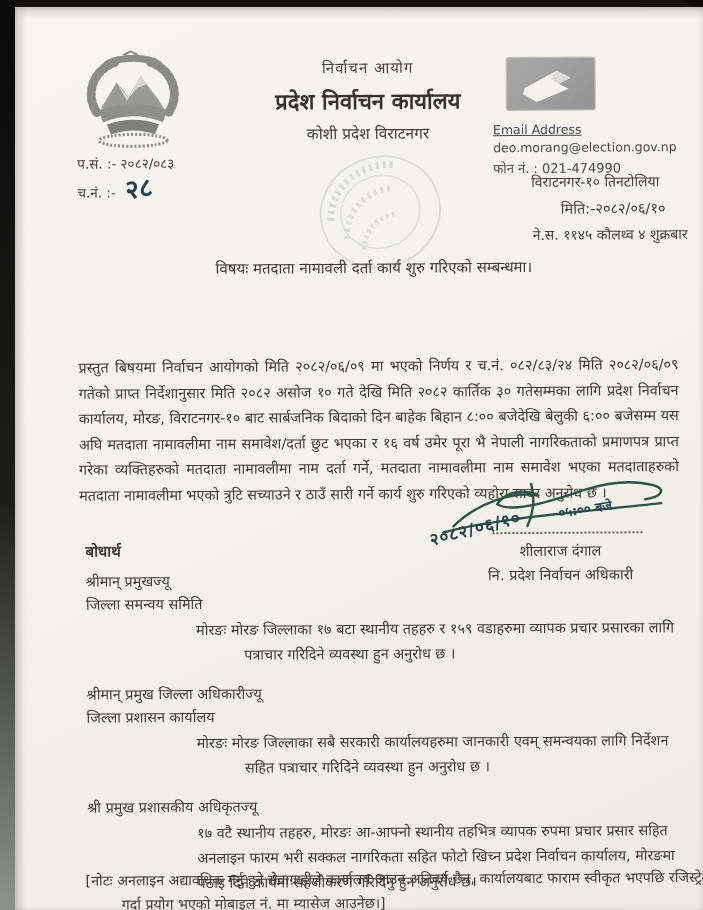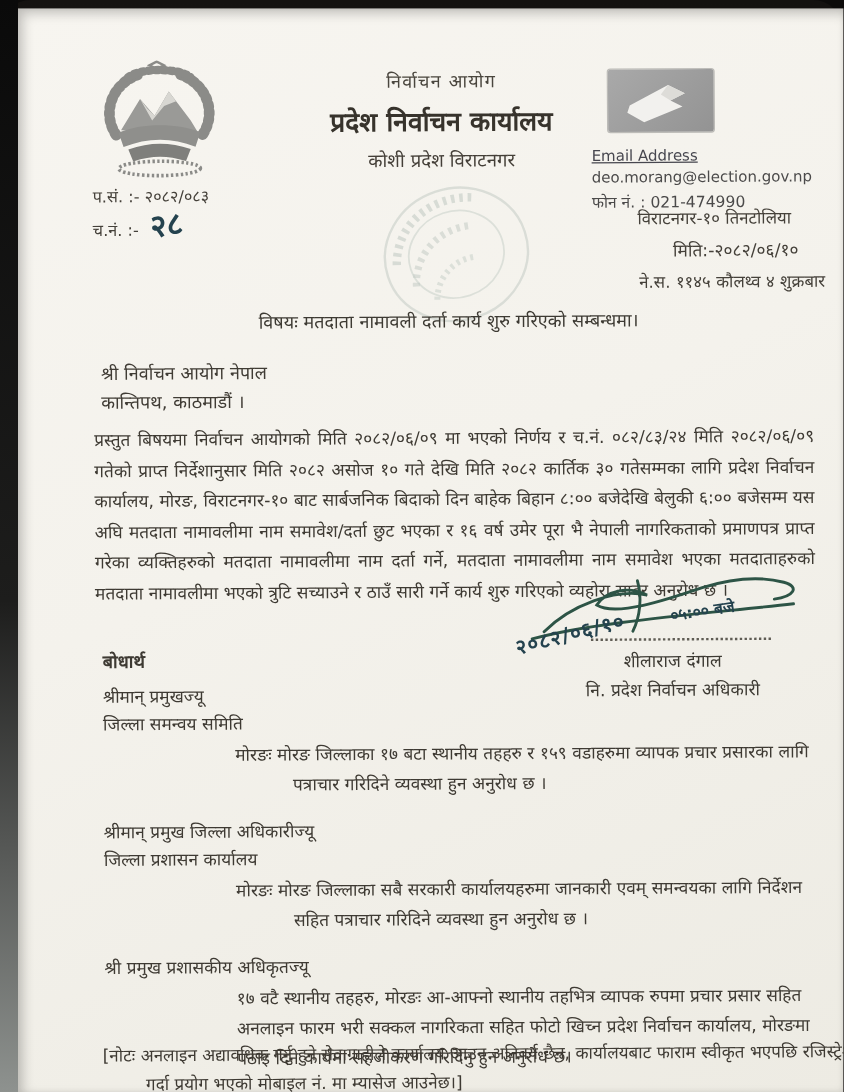--- a/index.html
+++ b/index.html
@@ -119,24 +119,20 @@
           <ellipse cx="75" cy="67" rx="60" ry="55" stroke-width="2" opacity=".5"></ellipse>
           <ellipse cx="75" cy="67" rx="40" ry="36" stroke-width="1.5" opacity=".45"></ellipse>
           <path d="M25,60 C35,28 70,14 102,26" stroke-width="7" stroke-dasharray="3 4" opacity=".55"></path>
           <path d="M35,82 C42,56 68,42 94,48" stroke-width="6" stroke-dasharray="3 4" opacity=".5"></path>
           <path d="M48,98 C54,80 72,70 90,74" stroke-width="5" stroke-dasharray="2.5 3.5" opacity=".45"></path>
         </g>
       </svg>
 
       <div class="subject">विषयः मतदाता नामावली दर्ता कार्य शुरु गरिएको सम्बन्धमा।</div>
 
-      <div class="addressee">
-        <div>श्री निर्वाचन आयोग नेपाल</div>
-        <div>कान्तिपथ, काठमाडौं ।</div>
-      </div>
 
       <div class="body-par">प्रस्तुत बिषयमा निर्वाचन आयोगको मिति २०८२/०६/०९ मा भएको निर्णय र च.नं. ०८२/८३/२४ मिति २०८२/०६/०९ गतेको प्राप्त निर्देशानुसार मिति २०८२ असोज १० गते देखि मिति २०८२ कार्तिक ३० गतेसम्मका लागि प्रदेश निर्वाचन कार्यालय, मोरङ, विराटनगर-१० बाट सार्बजनिक बिदाको दिन बाहेक बिहान ८:०० बजेदेखि बेलुकी ६:०० बजेसम्म यस अघि मतदाता नामावलीमा नाम समावेश/दर्ता छुट भएका र १६ वर्ष उमेर पूरा भै नेपाली नागरिकताको प्रमाणपत्र प्राप्त गरेका व्यक्तिहरुको मतदाता नामावलीमा नाम दर्ता गर्ने, मतदाता नामावलीमा नाम समावेश भएका मतदाताहरुको मतदाता नामावलीमा भएको त्रुटि सच्याउने र ठाउँ सारी गर्ने कार्य शुरु गरिएको व्यहोरा सादर अनुरोध छ ।</div>
 
       <div class="sig-block">
         <svg class="sig-scrawl" viewBox="0 0 250 78">
           <g fill="none" stroke="#2d5446" stroke-width="2.4" stroke-linecap="round">
             <path d="M18,52 C40,30 78,16 104,22 C88,14 70,18 62,30 C78,40 120,26 150,16 C170,10 196,6 218,12 C232,16 226,24 210,26"></path>
             <path d="M8,58 C60,44 150,38 226,30"></path>
             <path d="M96,10 C100,24 98,40 92,52"></path>
           </g>

